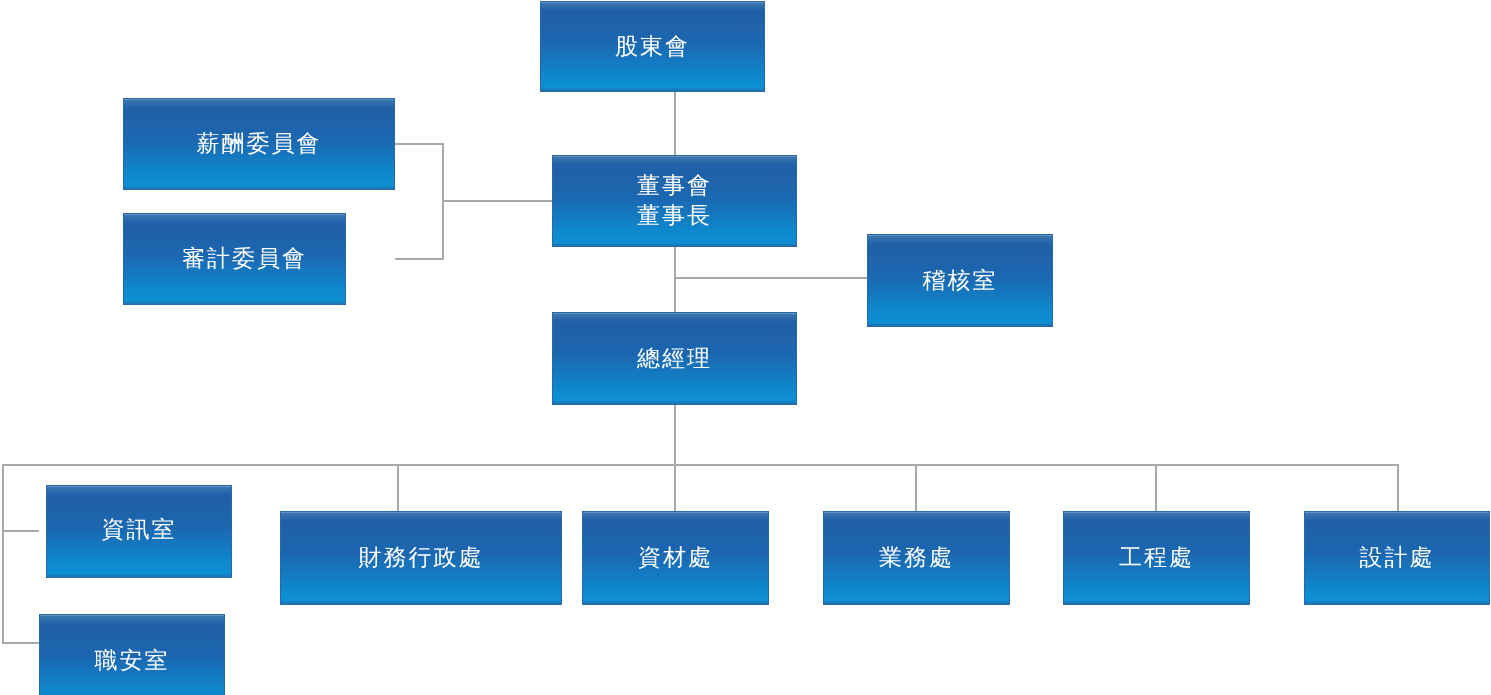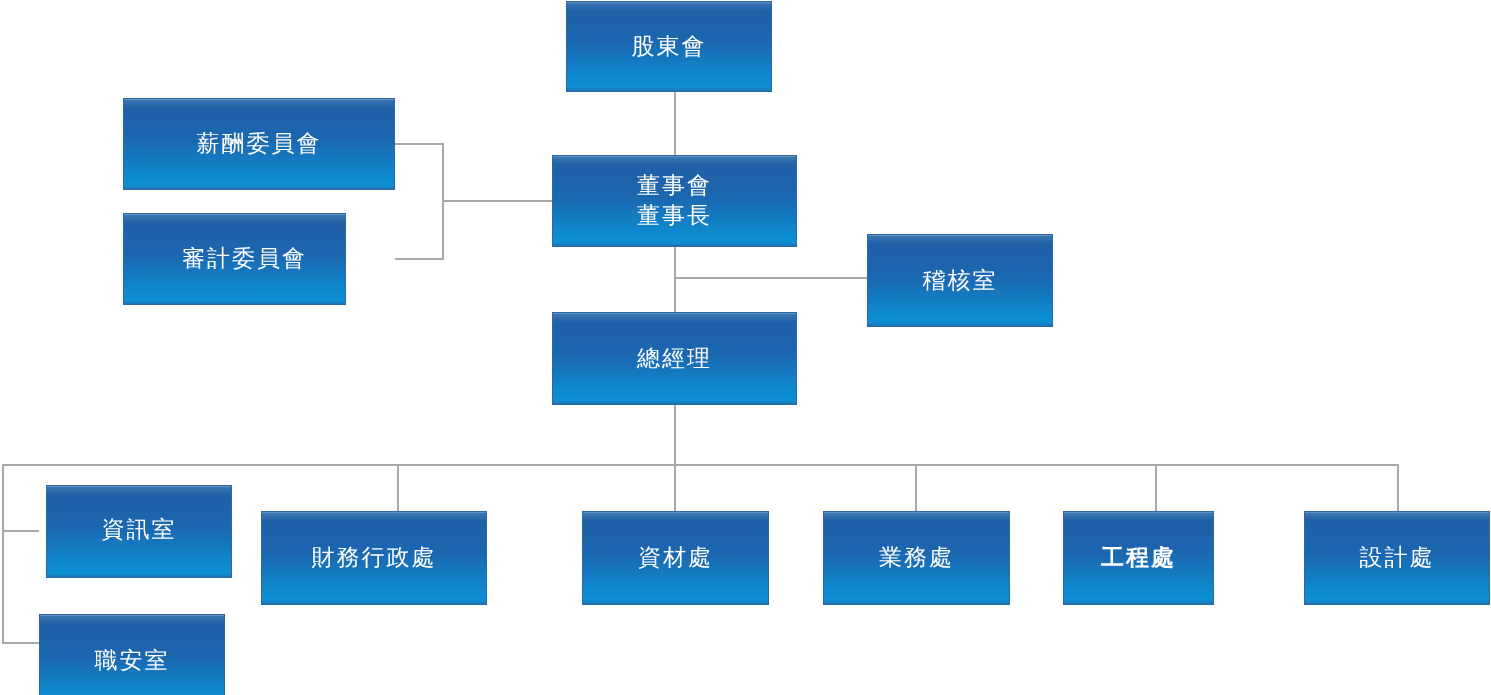--- a/index.html
+++ b/index.html
@@ -59,21 +59,21 @@
   <div class="line v" style="left:674px; top:405px; height:106px;"></div>
   <div class="line h" style="left:2px;   top:464px; width:1397px;"></div>
   <div class="line v" style="left:2px;   top:464px; height:180px;"></div>
   <div class="line h" style="left:4px;   top:530px; width:35px;"></div>
   <div class="line h" style="left:4px;   top:642px; width:35px;"></div>
   <div class="line v" style="left:397px; top:466px; height:45px;"></div>
   <div class="line v" style="left:915px; top:466px; height:45px;"></div>
   <div class="line v" style="left:1155px;top:466px; height:45px;"></div>
   <div class="line v" style="left:1397px;top:464px; height:47px;"></div>
 
-  <div class="node" style="left:566px; top:1px;   width:206px; height:91px;">
+  <div class="node" style="left:540px; top:1px;   width:225px; height:91px;">
     <span>股東會</span>
   </div>
 
   <div class="node" style="left:123px; top:98px;  width:272px; height:92px;">
     <span>薪酬委員會</span>
   </div>
 
   <div class="node" style="left:123px; top:213px; width:223px; height:92px;padding-left:20px;">
     <span>審計委員會</span>
   </div>
@@ -92,33 +92,33 @@
   </div>
 
   <div class="node" style="left:46px;  top:485px; width:186px; height:93px;font-family:Liberation Mono, monospace;">
     <span>資訊室</span>
   </div>
 
   <div class="node" style="left:39px;  top:598px; width:186px; height:94px;margin-top:16px;">
     <span>職安室</span>
   </div>
 
-  <div class="node" style="left:261px; top:511px; width:226px; height:94px;">
+  <div class="node" style="left:280px; top:511px; width:282px; height:94px;">
     <span>財務行政處</span>
   </div>
 
   <div class="node" style="left:582px; top:511px; width:187px; height:94px;">
     <span>資材處</span>
   </div>
 
   <div class="node" style="left:823px; top:511px; width:187px; height:94px;">
     <span>業務處</span>
   </div>
 
-  <div class="node" style="left:1063px;top:511px; width:151px; height:94px;font-weight:bold;">
+  <div class="node" style="left:1063px;top:511px; width:187px; height:94px;">
     <span>工程處</span>
   </div>
 
   <div class="node" style="left:1304px;top:511px; width:186px; height:94px;">
     <span>設計處</span>
   </div>
 
 </div>
 
 </body></html>

